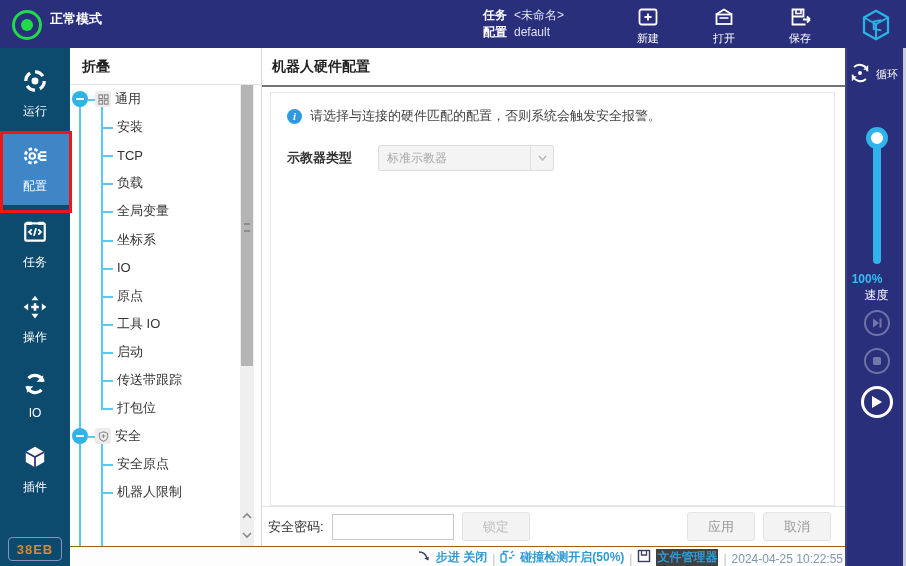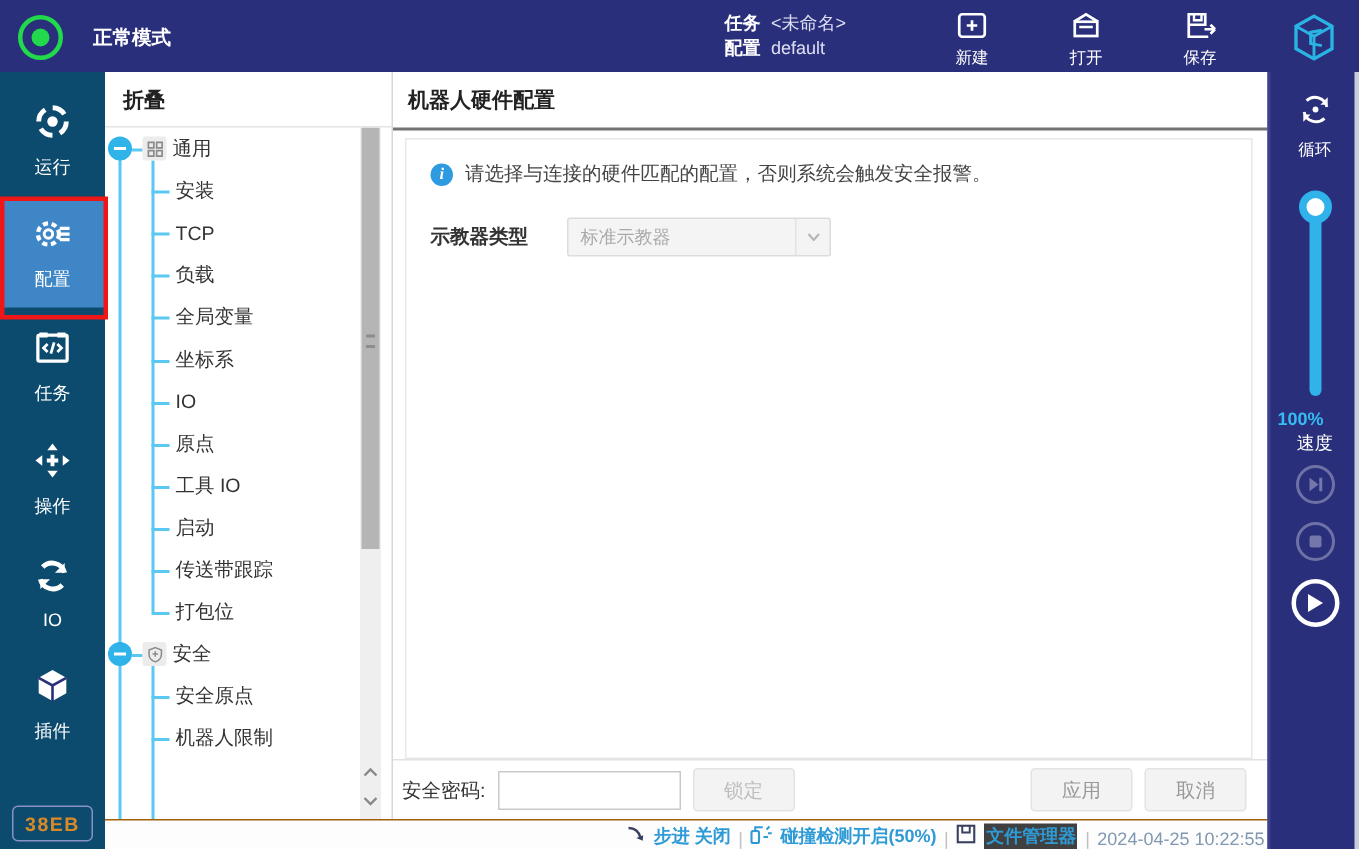--- a/index.html
+++ b/index.html
@@ -1,20 +1,20 @@
 <!DOCTYPE html>
 <html><head>
 <meta charset="utf-8">
 <style>
   html,body{margin:0;padding:0;background:#e9e9e9;}
   .screen{position:relative;width:906px;height:566px;background:#f2f2f2;overflow:hidden;
           font-family:"Liberation Sans","DejaVu Sans",sans-serif;-webkit-font-smoothing:antialiased;}
   
   .topbar{position:absolute;left:0;top:0;width:906px;height:48px;background:#2a2f7b;color:#fff;}
-  .mode{position:absolute;left:12px;top:10px;display:flex;align-items:center;gap:20px;}
+  .mode{position:absolute;left:12px;top:10px;display:flex;align-items:flex-start;gap:8px;}
   .mode-icon{width:24px;height:24px;border:3px solid #21d94a;border-radius:50%;position:relative;}
   .mode-icon::after{content:"";position:absolute;left:6px;top:6px;width:12px;height:12px;border-radius:50%;background:#21d94a;}
   .mode-label{font-size:13px;font-weight:bold;}
   .task-info{position:absolute;left:483px;top:7px;font-size:12px;line-height:17px;}
   .task-info .k{font-weight:bold;margin-right:7px;}
   .task-info .v{color:#dde0f2;}
   .toolbar{position:absolute;left:630px;top:5px;display:flex;gap:40px;}
   .tool{width:36px;display:flex;flex-direction:column;align-items:center;font-size:11px;color:#fff;cursor:pointer;}
   .tool svg{display:block;margin-bottom:2px;}
   .logo{position:absolute;right:12px;top:7px;width:36px;height:36px;}
@@ -70,21 +70,21 @@
   .statusbar{position:absolute;left:70px;right:61px;bottom:0;height:20px;background:#fdfdfd;border-top:1px solid #a16207;
              display:flex;align-items:flex-end;justify-content:flex-end;font-size:12px;gap:5px;padding-right:2px;box-sizing:border-box;}
   .sb-blue{color:#2e9ad6;font-weight:bold;}
   .sb-sep{color:#c0c0c0;}
   .sb-fm{background:#404040;padding:0 1px;}
   .sb-time{color:#8098b0;}
   .statusbar svg{flex:0 0 auto;}
   
   .rightbar{position:absolute;right:0;top:48px;width:61px;height:518px;background:#2a2f7b;box-sizing:border-box;border-left:2px solid #3c418c;}
   .rightbar::after{content:"";position:absolute;right:0;top:0;bottom:0;width:3px;background:#c9cdd9;}
-  .loop{position:absolute;top:12px;left:0;width:59px;display:flex;flex-direction:column;align-items:center;color:#fff;font-size:11px;gap:3px;}
+  .loop{position:absolute;top:12px;left:0;width:59px;display:flex;flex-direction:row;align-items:center;color:#fff;font-size:11px;gap:3px;}
   .slider-track{position:absolute;left:50%;margin-left:-4px;top:89px;width:8px;height:127px;background:#30b2ea;border-radius:4px;cursor:pointer;}
   .slider-thumb{position:absolute;left:50%;margin-left:-11px;top:79px;width:22px;height:22px;border-radius:50%;background:#fff;border:5px solid #30b2ea;box-sizing:border-box;cursor:pointer;}
   .speed-val{position:absolute;top:224px;left:0;width:40px;text-align:center;color:#35bdf2;font-size:12px;font-weight:bold;}
   .speed-lbl{position:absolute;top:239px;left:0;width:59px;text-align:center;color:#fff;font-size:12px;}
   .pbtn{position:absolute;left:50%;transform:translateX(-50%);width:26px;height:26px;border-radius:50%;
         border:2px solid rgba(255,255,255,.32);display:flex;align-items:center;justify-content:center;cursor:pointer;box-sizing:border-box;}
   .pb-skip{top:262px;}.pb-stop{top:300px;}
   .pb-play{top:338px;width:32px;height:32px;border:3px solid #fff;}
 </style>
 </head>

